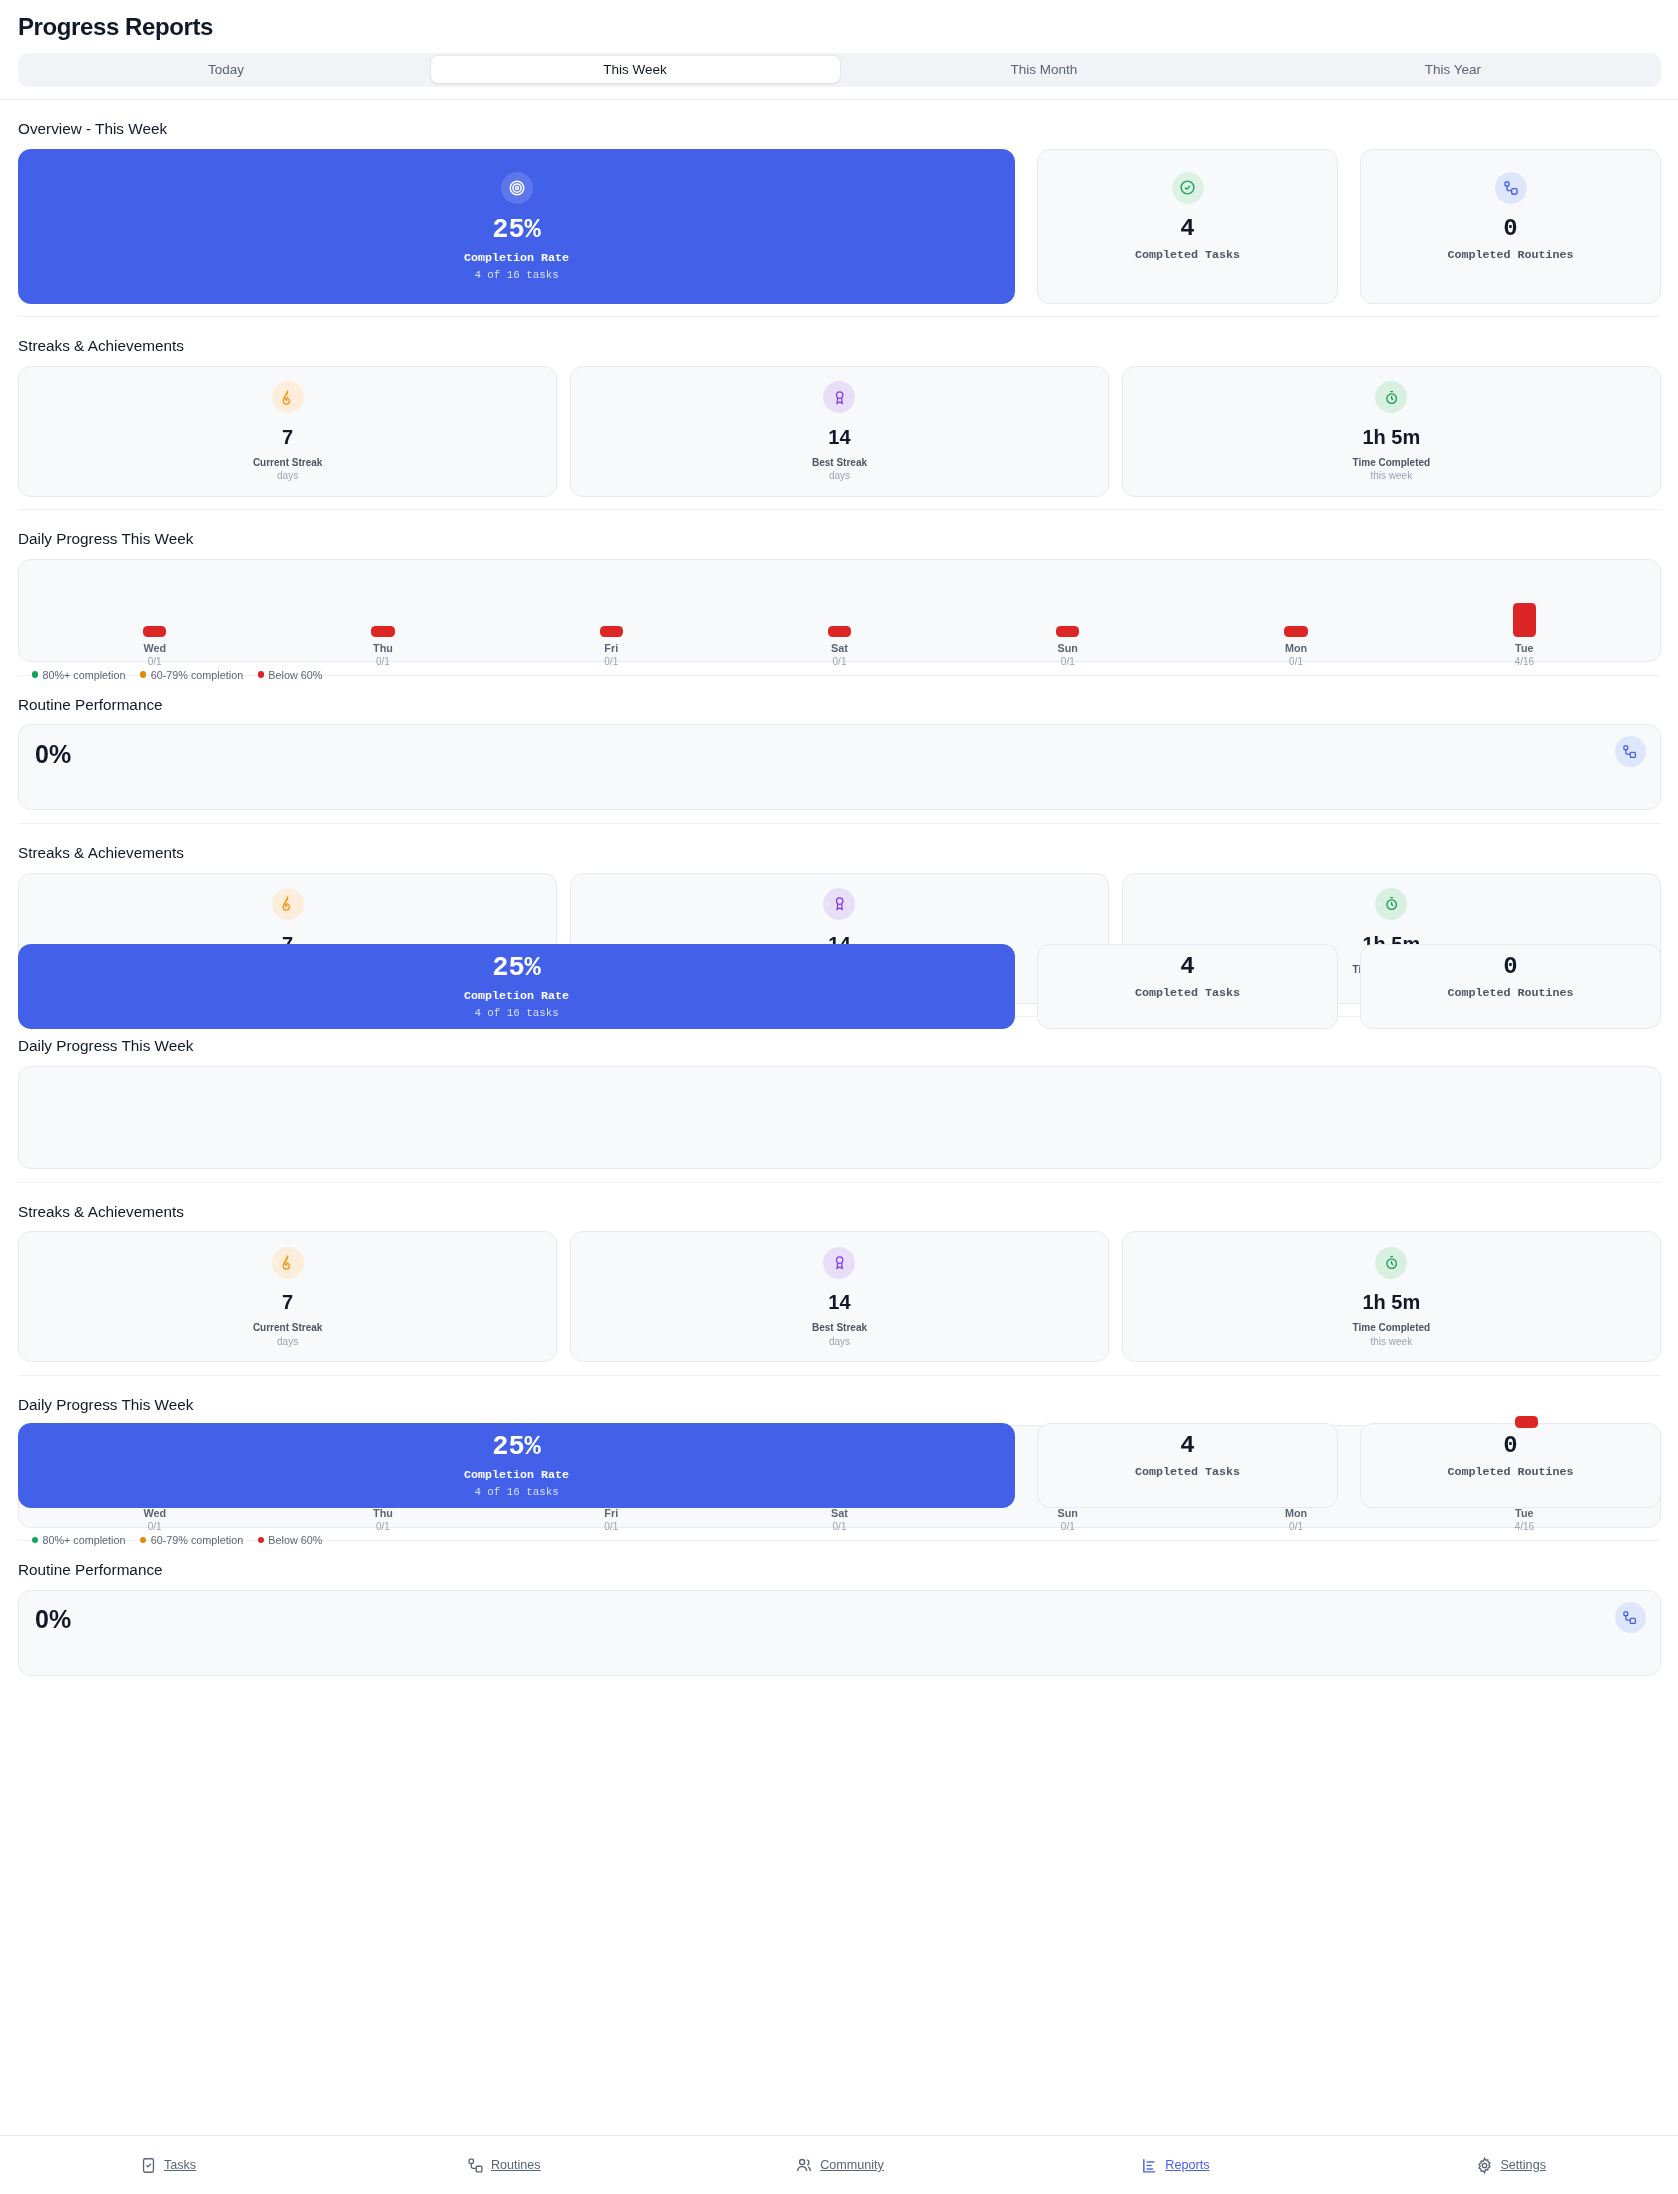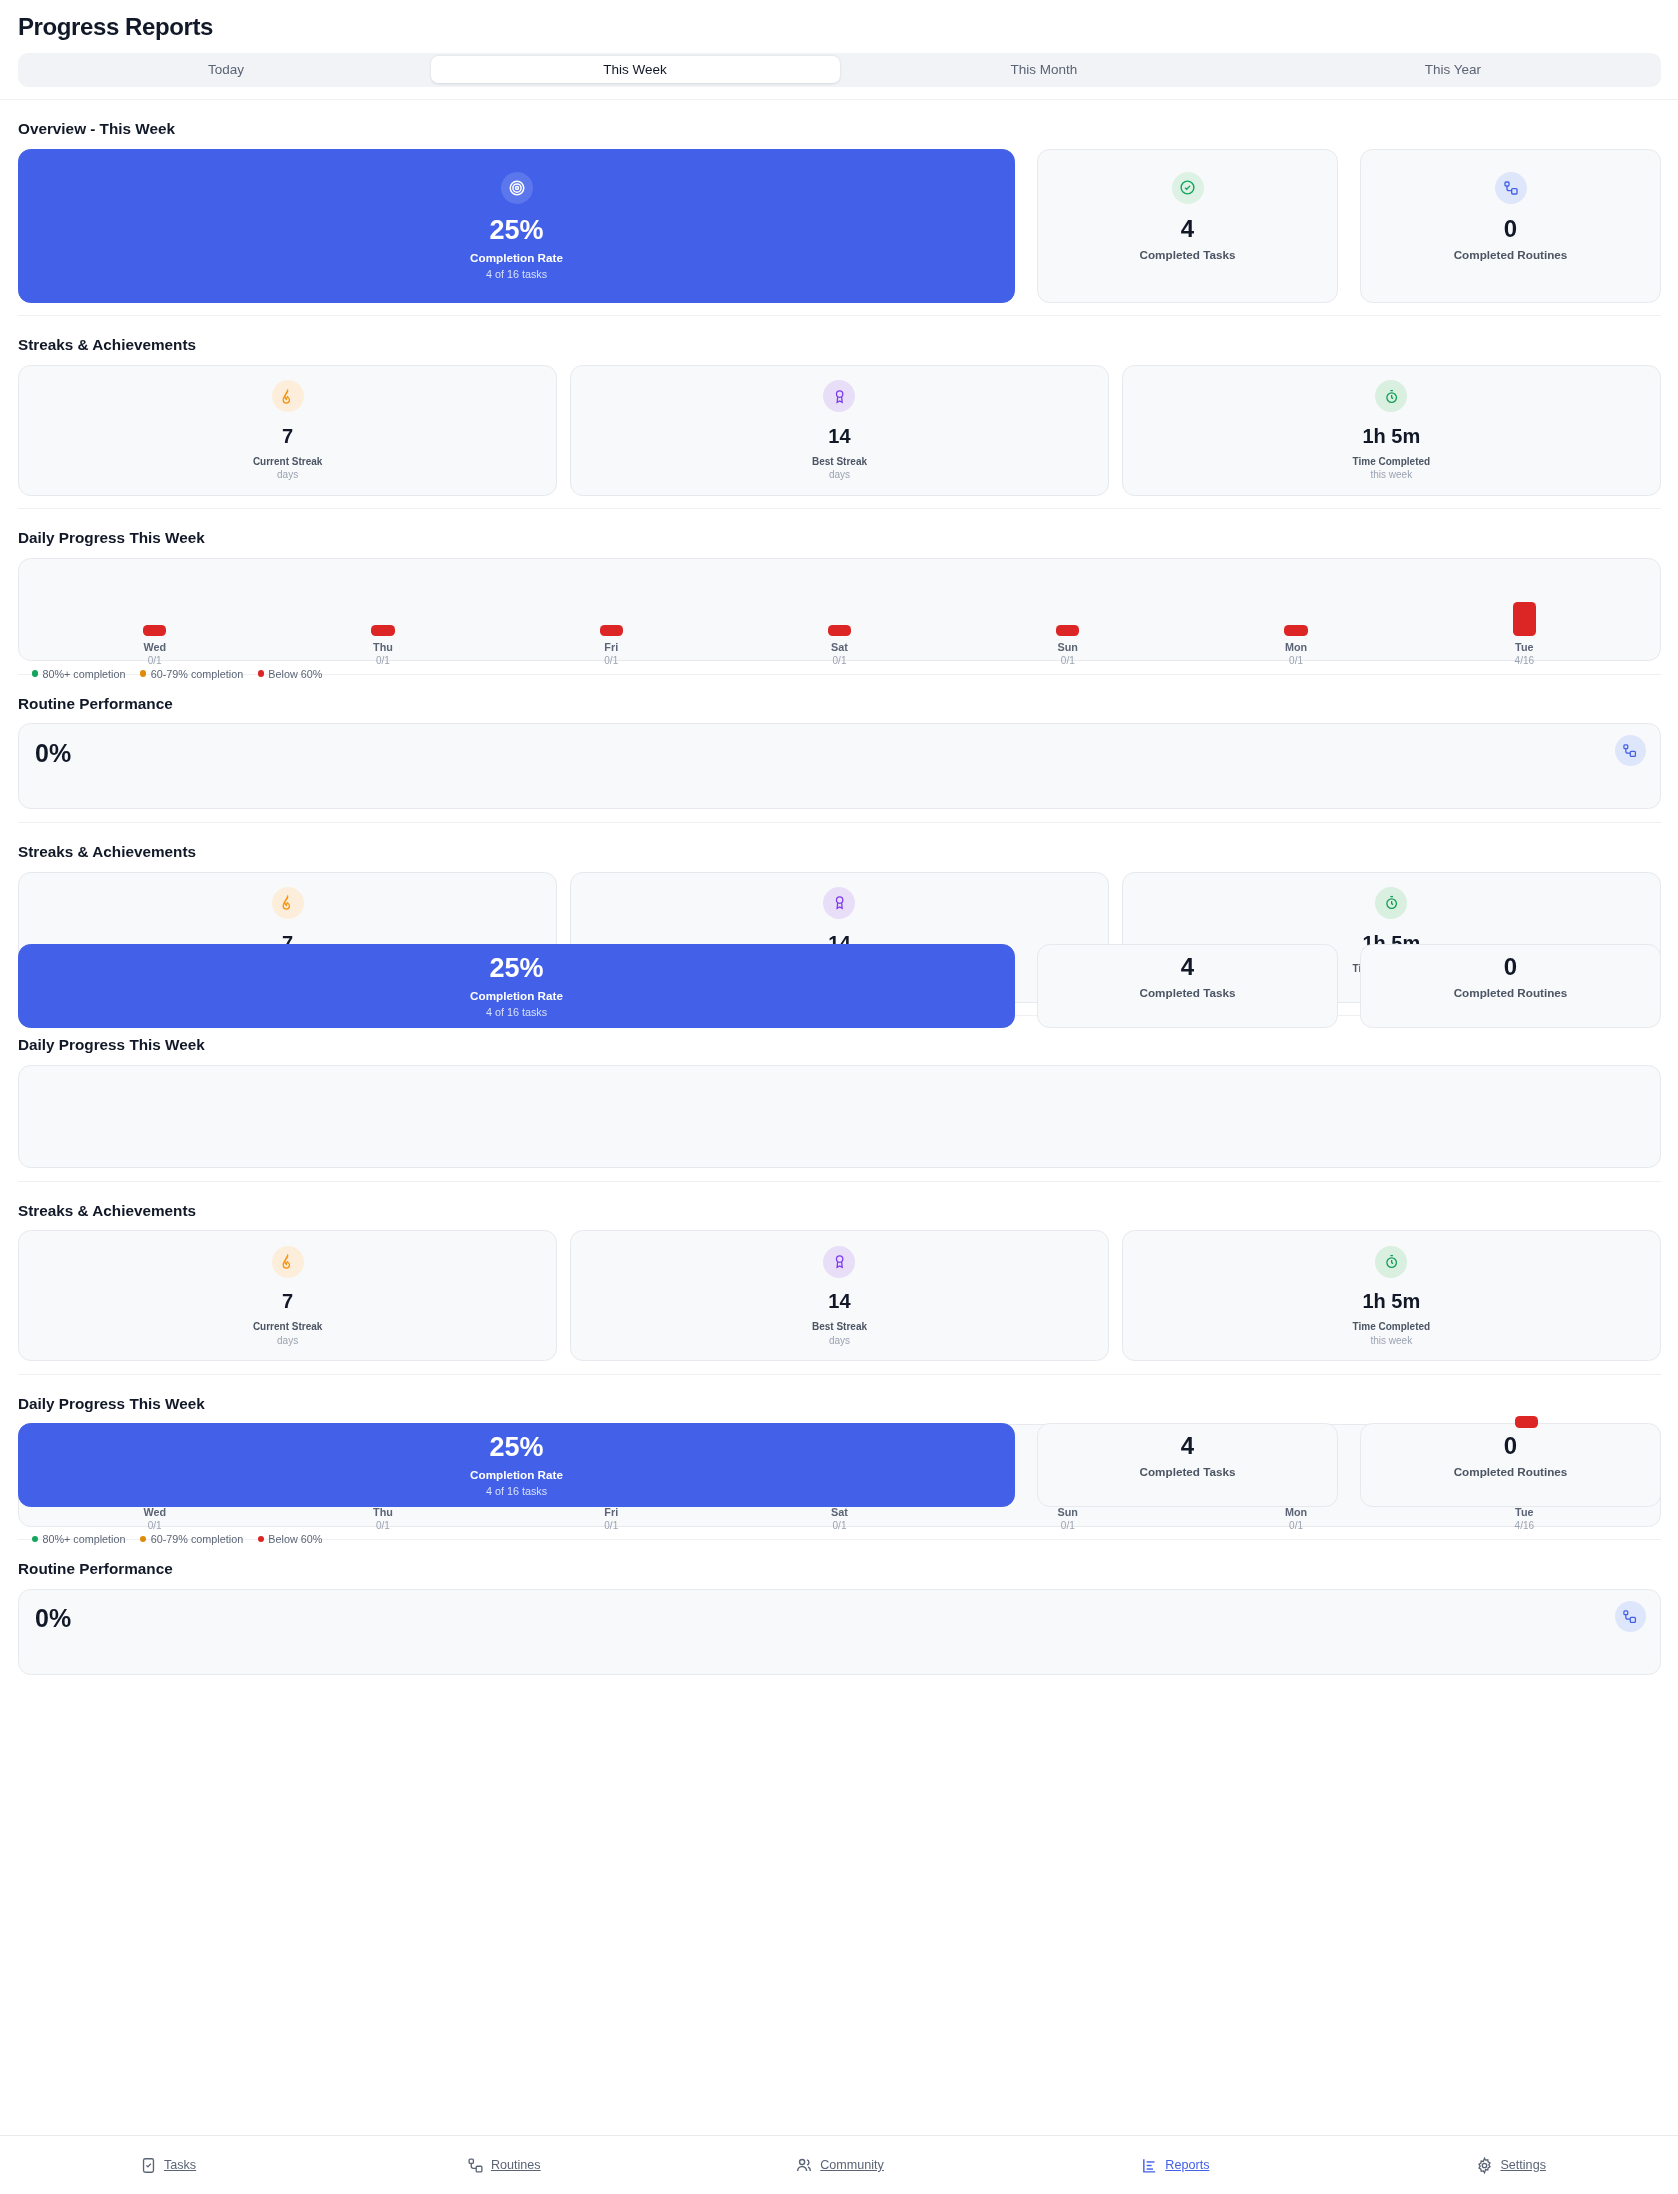--- a/index.html
+++ b/index.html
@@ -40,27 +40,27 @@
     height:27px;
   }
   .tab.active {
     background:#ffffff; color:#111827;
     box-shadow:0 0.9px 2.7px rgba(16,24,40,.12);
   }
 
   
   .section { padding:0 18px; }
   .section-head {
-    font-size:15.3px; font-weight:bold; color:#111827;
+    font-size:15.3px; font-weight:normal; color:#111827;
     padding:20px 0 10.8px 0;
   }
   .divider { height:0.9px; background:#eef0f3; margin-top:12.6px; }
 
   
-  .overview-grid { display:flex; gap:22px; }
+  .overview-grid { display:flex; gap:22px;font-family:Liberation Mono, monospace; }
   .ov-card {
     flex:1 1 0;
     border:0.9px solid #e7e9ee;
     border-radius:12.6px;
     background:#f8f9fb;
     min-height:149px;
     display:flex; flex-direction:column;
     align-items:center; justify-content:flex-start;
     padding:21.6px 9px;
   }

